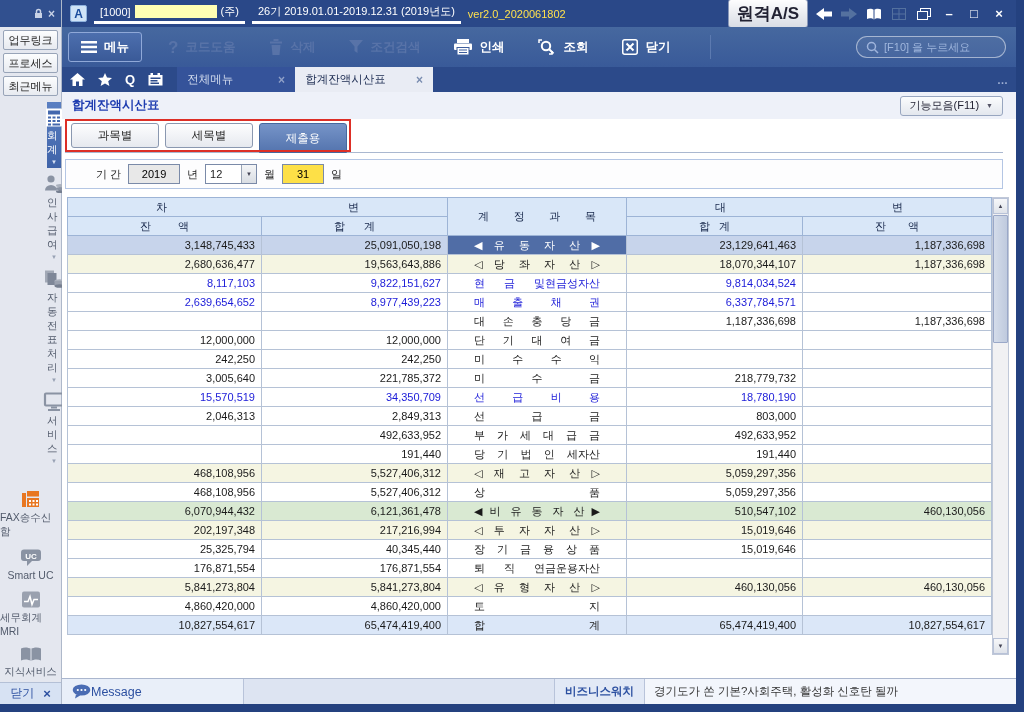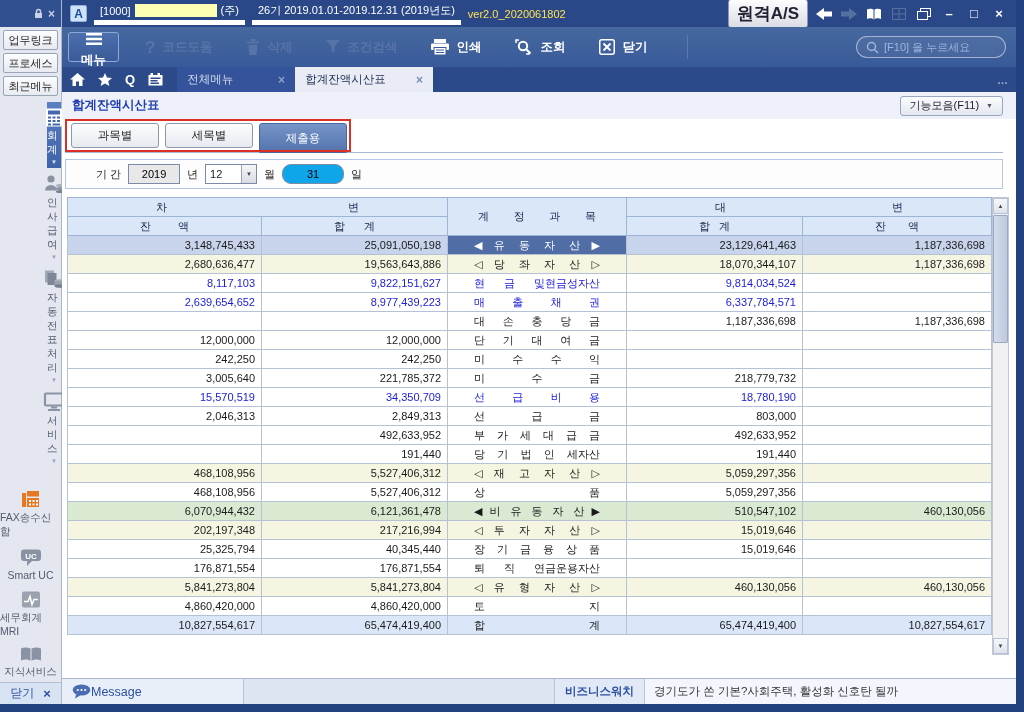--- a/index.html
+++ b/index.html
@@ -22,34 +22,34 @@
   .sb-close .xg { color:#2b4fa0; font-size:13px; font-weight:bold; }
 
   
   .main { flex:1; display:flex; flex-direction:column; background:#fff; }
   .rstrip { width:8px; background:#24417f; }
   .bstrip { height:8px; background:#24417f; }
 
   
   .titlebar { height:27px; background:#2a4888; display:flex; align-items:center; gap:7px; padding:0 8px 0 8px; color:#fff; }
   .logoA { width:17px; height:17px; background:#cfe3f7; border:1px solid #8fb2dd; border-radius:2px; color:#1a4c9c; font-weight:bold; font-size:12px; display:flex; align-items:center; justify-content:center; }
-  .tb-group { display:flex; align-items:center; gap:4px; border-bottom:5px solid #ffffff; padding:1px 6px 2px 6px; }
+  .tb-group { display:flex; align-items:center; gap:4px; border-bottom:3px solid #ffffff; padding:1px 6px 2px 6px; }
   .yellow-box { width:82px; height:13px; background:#ffffb4; }
   .ver { color:#ffe14d; font-size:11px; }
   .tb-sp { flex:1; }
   .remote-btn { background:linear-gradient(#fdfdfe,#d9dde5); border:1px solid #8a98b8; border-radius:3px; color:#223; padding:2px 8px; font-size:17px; cursor:pointer;font-weight:bold; }
   .win-ic { display:flex; align-items:center; justify-content:center; width:18px; cursor:pointer; }
   .glyph-min,.glyph-max,.glyph-close { color:#fff; font-weight:bold; font-size:13px; line-height:1; }
 
   
   .toolbar { height:40px; background:linear-gradient(#46689f,#395a99); display:flex; align-items:center; padding:0 10px 0 6px; gap:0; }
   .tool { display:flex; align-items:center; gap:7px; font-size:12.5px; font-weight:bold; cursor:pointer; margin-right:34px; }
   .tool.bright { color:#fff; }
   .tool.dim { color:#5873a8; }
-  .menu-btn { background:linear-gradient(#4d6fae,#3a5a98); border:1px solid #8fa8d8; border-radius:3px; height:30px; padding:0 12px; margin-right:26px; display:flex; align-items:center; gap:7px; color:#fff; font-size:12.5px; font-weight:bold; cursor:pointer;flex-direction:column; }
+  .menu-btn { background:linear-gradient(#4d6fae,#3a5a98); border:1px solid #8fa8d8; border-radius:3px; height:30px; padding:0 12px; margin-right:26px; display:flex; align-items:center; gap:7px; color:#fff; font-size:12.5px; font-weight:bold; cursor:pointer; }
   .tool-q { font-size:17px; font-weight:bold; color:#5873a8; line-height:1; }
   .tb-sep { width:1px; height:24px; background:#5c7ab0; margin:0 0 0 6px; }
   .searchbox { margin-left:auto; width:150px; height:22px; border:1px solid rgba(255,255,255,.5); border-radius:11px; display:flex; align-items:center; gap:5px; padding:0 9px; background:rgba(255,255,255,.06); }
   .searchbox input { flex:1; min-width:0; background:transparent; border:none; outline:none; color:#dfe8fa; font-size:11px; font-family:inherit; }
   .searchbox input::placeholder { color:#9fb6dd; }
 
   
   .tabbar { height:25px; background:#2c4a8a; display:flex; align-items:stretch; }
   .tab-icons { display:flex; align-items:center; gap:13px; padding:0 14px 0 8px; }
   .tab-icons .qg { color:#fff; font-weight:bold; font-size:13px; line-height:1; }
@@ -74,21 +74,21 @@
   .vbtn { width:88px; height:25px; display:flex; align-items:center; justify-content:center; font-size:11.5px; cursor:pointer; }
   .vbtn.plain { background:linear-gradient(#fdfdfe,#e6e9ef); border:1px solid #8a98b0; border-radius:3px; color:#222; }
   .vbtn.sel { background:linear-gradient(#7694c8,#5474ae); border:1px solid #46689e; border-radius:3px 3px 0 0; color:#fff; height:30px; }
 
   .period-box { margin:6px 13px 0 3px; height:30px; border:1px solid #b4c6e4; background:#fdfdfe; display:flex; align-items:center; gap:7px; padding-left:30px; color:#222; }
   .inp { height:20px; border:1px solid #7a8aa8; font-size:11px; text-align:center; font-family:inherit; }
   .inp.year { width:52px; background:#e8e8e8; }
   .combo { width:52px; height:20px; border:1px solid #7a8aa8; background:#fff; display:flex; align-items:stretch; }
   .combo .cv { flex:1; display:flex; align-items:center; padding-left:4px; }
   .combo .cbtn { width:15px; background:linear-gradient(#f4f5f7,#d9dde3); border-left:1px solid #9aa4b5; display:flex; align-items:center; justify-content:center; font-size:6px; color:#445; cursor:pointer; }
-  .inp.day { width:62px; background:#0ea5e9;border-radius:9px; }
+  .inp.day { width:42px; background:#fde047; }
 
   
   .table-wrap { display:flex; margin:8px 4px 0 5px; align-items:flex-start; }
   table.tb { border-collapse:collapse; table-layout:fixed; width:924px; }
   .tb th,.tb td { border:1px solid #b5c2d6; height:19px; padding:0; white-space:nowrap; overflow:hidden; font-size:11px; font-weight:normal; }
   .tb thead th { background:#d9e7f8; border-color:#9db4d6; color:#16264a; }
   .tb { border:1px solid #8096bc; }
   .spread { text-align:justify; -moz-text-align-last:justify; text-align-last:justify; }
   th.g { padding:0 88px; }
   th.sub { padding:0 72px; }

